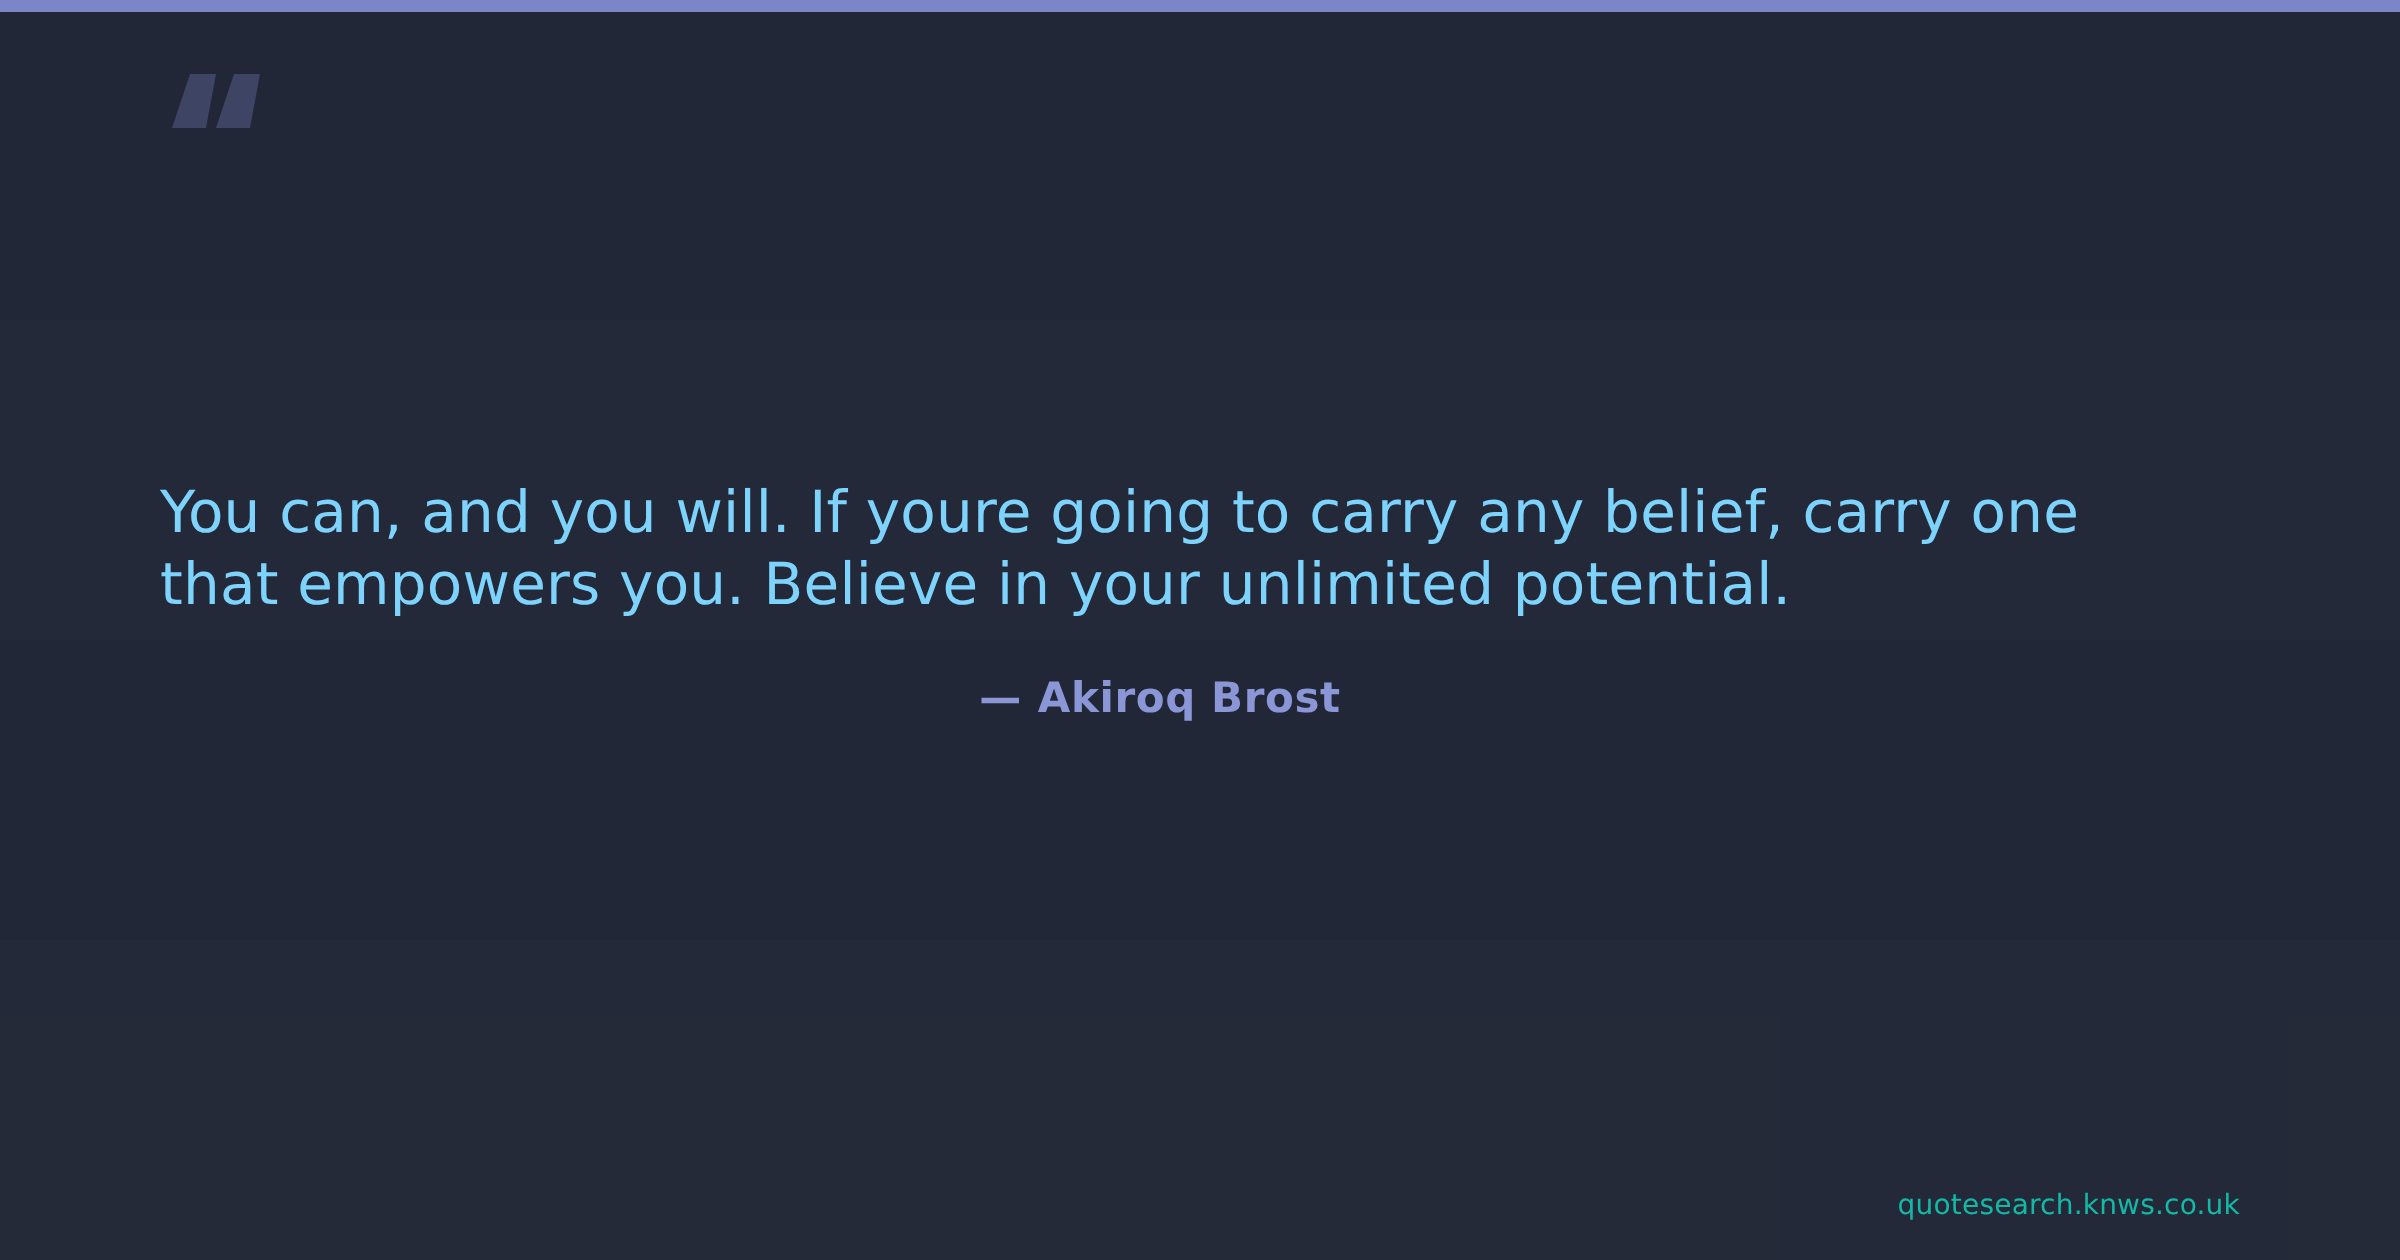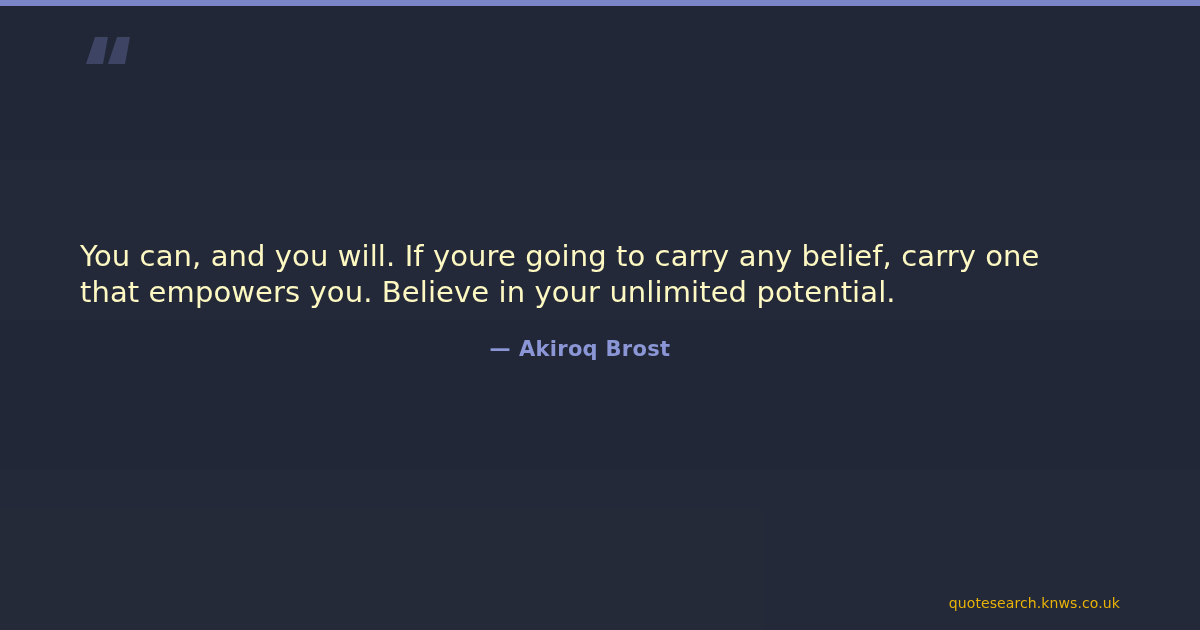--- a/index.html
+++ b/index.html
@@ -58,21 +58,21 @@
 
   
   .quote-block {
     position: absolute;
     left: 80px;
     top: 238px;
     width: 1000px;
   }
   .quote-text {
     margin: 0;
-    color: #fef9c3;
+    color: #7dd3fc;
     font-size: 29px;
     line-height: 36px;
     font-weight: 400;
     letter-spacing: 0.1px;
     text-align: left;
   }
   .quote-attrib {
     margin: 26px 0 0 0;
     color: #8b96d6;
     font-size: 21px;
@@ -85,21 +85,21 @@
   .attrib-dash {
     display: inline-block;
     margin-right: 8px;
   }
 
   
   .source-footer {
     position: absolute;
     right: 80px;
     bottom: 18px;
-    color: #eab308;
+    color: #14b8a6;
     font-size: 14px;
     line-height: 18px;
     letter-spacing: 0.1px;
     white-space: nowrap;
   }
 </style>
 </head>
 <body>
 
 <div class="quote-card">

